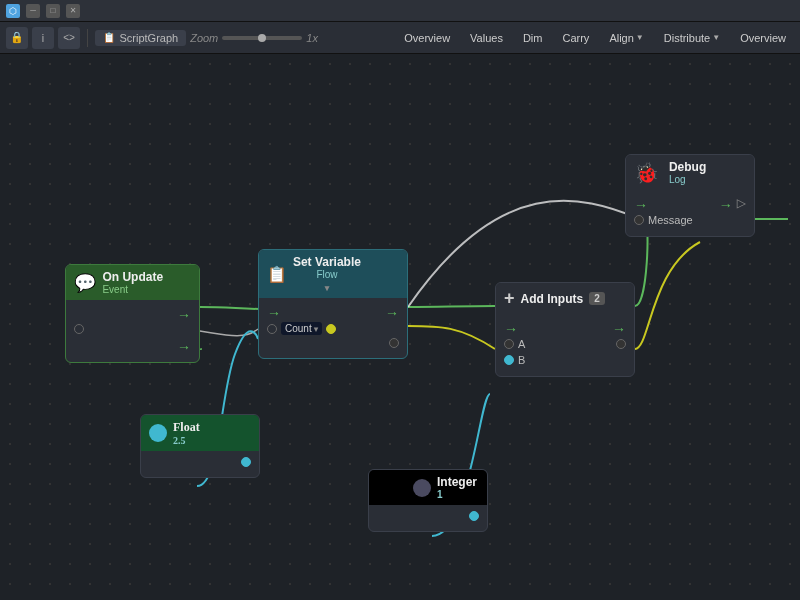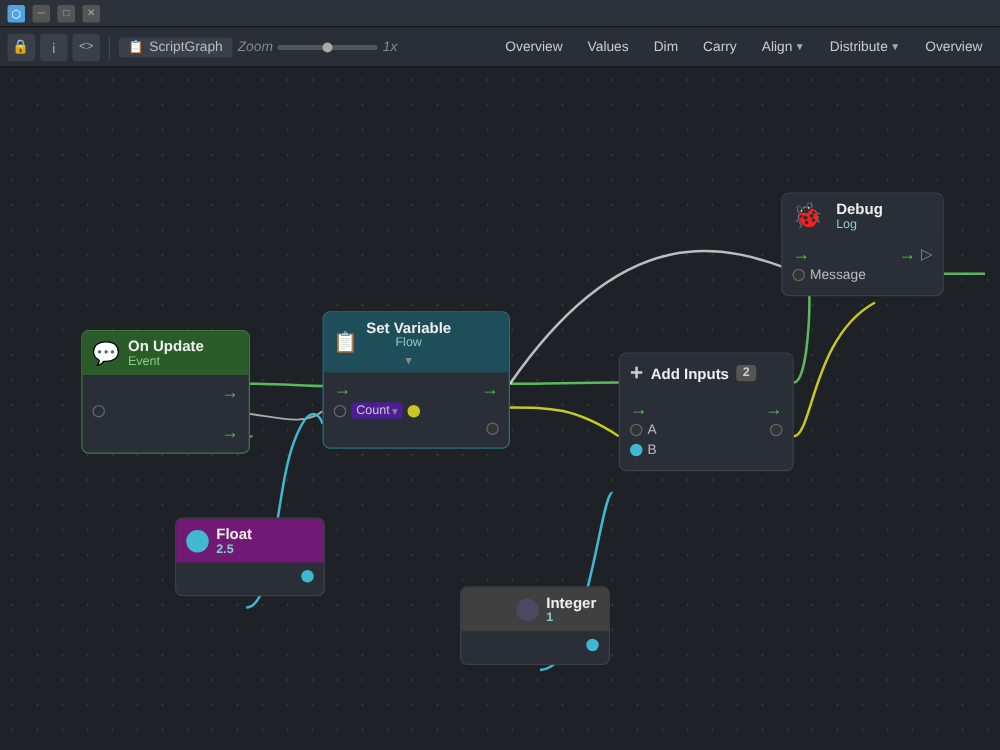--- a/index.html
+++ b/index.html
@@ -263,21 +263,21 @@
 
     .dropdown-arrow {
       font-size: 9px; color: #888;
     }
 
     .node-var-row {
       display: flex; align-items: center; gap: 4px;
       margin-bottom: 3px;
     }
     .var-dropdown {
-      background: #4c1d95;
+      background: #0f172a;
       border-radius: 3px;
       padding: 1px 4px;
       font-size: 10px;
       color: #ccc;
       display: flex; align-items: center; gap: 2px;
     }
 
     .play-triangle {
       color: #888;
       font-size: 12px;
@@ -418,37 +418,37 @@
         <span class="port yellow"></span>
       </div>
       <div class="node-row">
         <span class="port" style="background:transparent;border:0;"></span>
         <span class="port"></span>
       </div>
     </div>
   </div>
 
   <div class="node" id="node-float">
-    <div class="node-header" style="background:#701a75;">
+    <div class="node-header" style="background:#14532d;font-family:Liberation Serif, serif;">
       <span style="width:18px;height:18px;background:#40b8d0;border-radius:50%;display:inline-block;"></span>
       <div>
         <div>Float</div>
         <div style="font-size:10px; color:#8cc;">2.5</div>
       </div>
     </div>
     <div class="node-body">
       <div class="node-row">
         <span></span>
         <span class="port cyan"></span>
       </div>
     </div>
   </div>
 
   <div class="node" id="node-integer">
-    <div class="node-header" style="background:#404040;padding-left:44px;">
+    <div class="node-header" style="background:#000000;padding-left:44px;">
       <span style="width:18px;height:18px;background:#4a4a60;border-radius:50%;display:inline-block;"></span>
       <div>
         <div>Integer</div>
         <div style="font-size:10px; color:#8cc;">1</div>
       </div>
     </div>
     <div class="node-body">
       <div class="node-row">
         <span></span>
         <span class="port cyan"></span>

